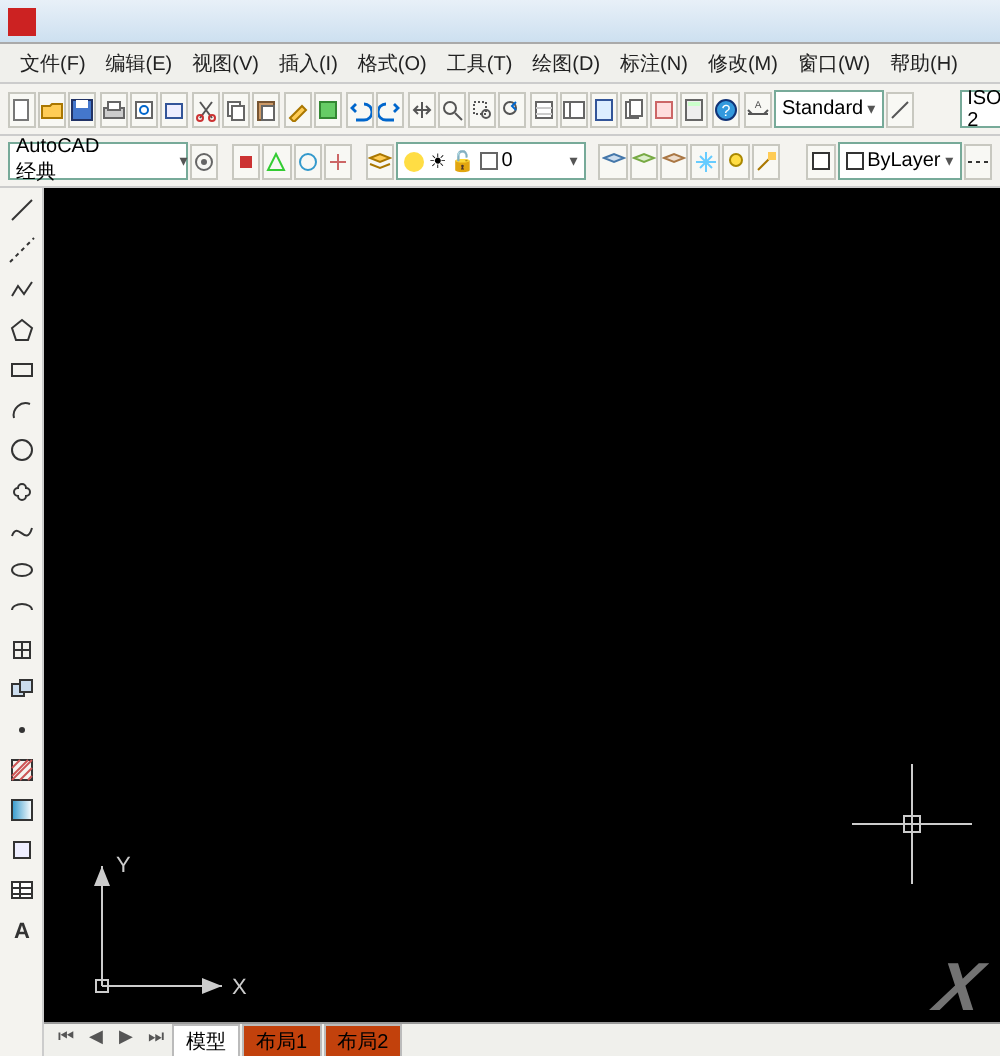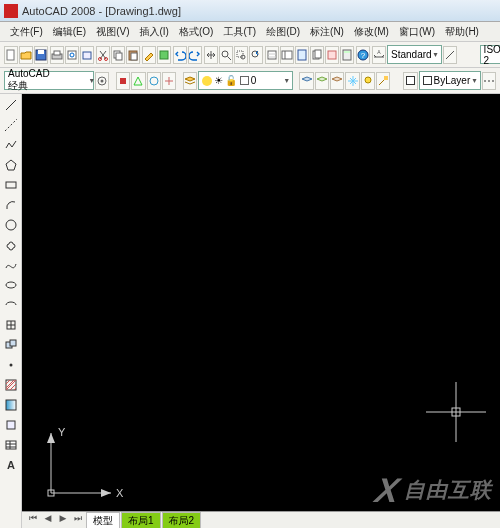--- a/index.html
+++ b/index.html
@@ -21,34 +21,33 @@
 .iso-dd { width: 32px; margin-left: 22px; }
 .main { display: flex; height: 434px; }
 .left-toolbar { width: 22px; background: #f4f3ef; border-right: 1px solid #ccc; display: flex; flex-direction: column; align-items: center; padding-top: 2px; gap: 2px; }
 .ltbtn { width: 18px; height: 18px; display: flex; align-items: center; justify-content: center; }
 .ltbtn svg { width: 14px; height: 14px; }
 .canvas-wrap { flex: 1; position: relative; background: #000; overflow: hidden; }
 .ucs { position: absolute; left: 14px; bottom: 20px; }
 .ucs-label { fill: #ccc; font-size: 11px; }
 .crosshair { position: absolute; right: 14px; bottom: 86px; }
 .tabbar { position: absolute; left: 0; bottom: 0; height: 17px; background: #f0f0ec; border-top: 1px solid #999; width: 100%; display: flex; align-items: center; font-size: 10px; padding-left: 4px; gap: 1px; }
-.tab { padding: 1px 6px; background: #84cc16; border: 1px solid #bbb; border-bottom: none; }
+.tab { padding: 1px 6px; background: #c2410c; border: 1px solid #bbb; border-bottom: none; }
 .tab.active { background: #fff; text-align: center; }
 .nav-btn { width: 14px; height: 14px; font-size: 9px; color: #555; text-align: center; }
 .watermark { position: absolute; right: 8px; bottom: 24px; color: #7c7c7c; font-size: 21px; font-weight: bold; font-style: italic; letter-spacing: 1px; display: flex; align-items: center; gap: 4px; opacity: 0.85; }
 .watermark .x { font-size: 34px; line-height: 0.6; transform: skewX(-10deg); color: #888; }
 .bulb { width: 10px; height: 10px; background: #fd4; border-radius: 50%; display: inline-block; }
 .sq { width: 9px; height: 9px; display: inline-block; }
 </style>
 </head>
 <body>
 
 <div class="titlebar">
   <span class="app-icon"></span>
-  <span>AutoCAD 2008 - [Drawing1.dwg]</span>
 </div>
 
 <div class="menubar">
   <span>文件(F)</span>
   <span>编辑(E)</span>
   <span>视图(V)</span>
   <span>插入(I)</span>
   <span>格式(O)</span>
   <span>工具(T)</span>
   <span>绘图(D)</span>
@@ -436,21 +435,20 @@
       <rect x="12" y="72" width="6" height="6" fill="none" stroke="#ccc"></rect>
       <text x="22" y="18" class="ucs-label">Y</text>
       <text x="80" y="79" class="ucs-label">X</text>
     </svg>
     <svg class="crosshair" width="60" height="60">
       <path d="M30 0v60M0 30h60" stroke="#ccc"></path>
       <rect x="26" y="26" width="8" height="8" fill="none" stroke="#ccc"></rect>
     </svg>
     <div class="watermark">
       <span class="x">X</span>
-      <span>自由互联</span>
     </div>
     <div class="tabbar">
       <div class="nav-btn">⏮</div>
       <div class="nav-btn">◀</div>
       <div class="nav-btn">▶</div>
       <div class="nav-btn">⏭</div>
       <div class="tab active">模型</div>
       <div class="tab">布局1</div>
       <div class="tab">布局2</div>
     </div>

